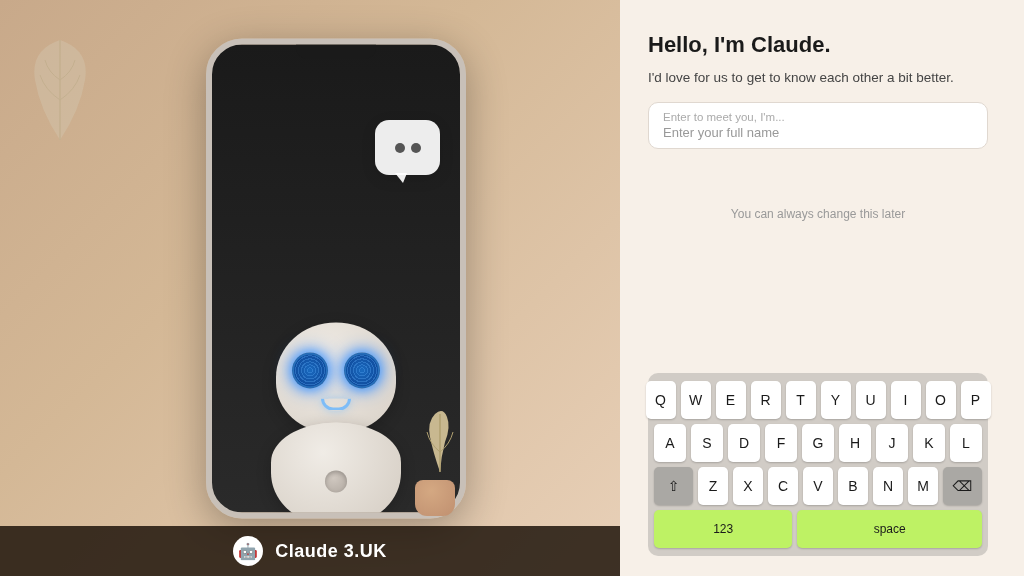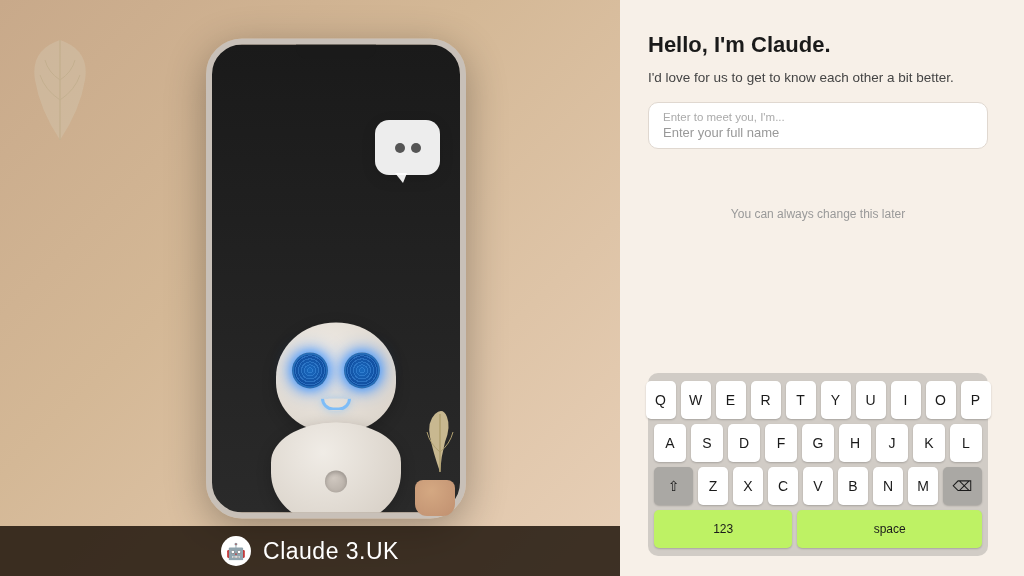--- a/index.html
+++ b/index.html
@@ -203,22 +203,22 @@
       height: 30px;
       background: white;
       border-radius: 50%;
       display: flex;
       align-items: center;
       justify-content: center;
       font-size: 16px;
     }
 
     .watermark-text {
-      font-size: 23px;
-      font-weight: 400;
+      font-size: 18px;
+      font-weight: 700;
       color: white;
       letter-spacing: 0.5px;
     }
 
     
     .right-panel {
       width: 404px;
       height: 576px;
       background: #f7f0e8;
       display: flex;

